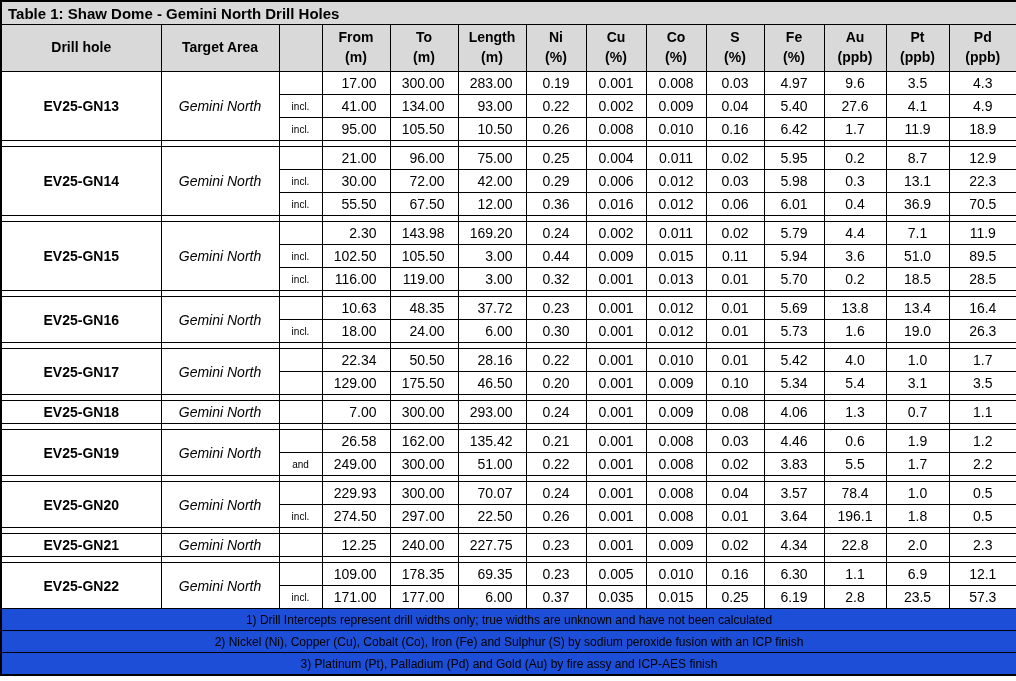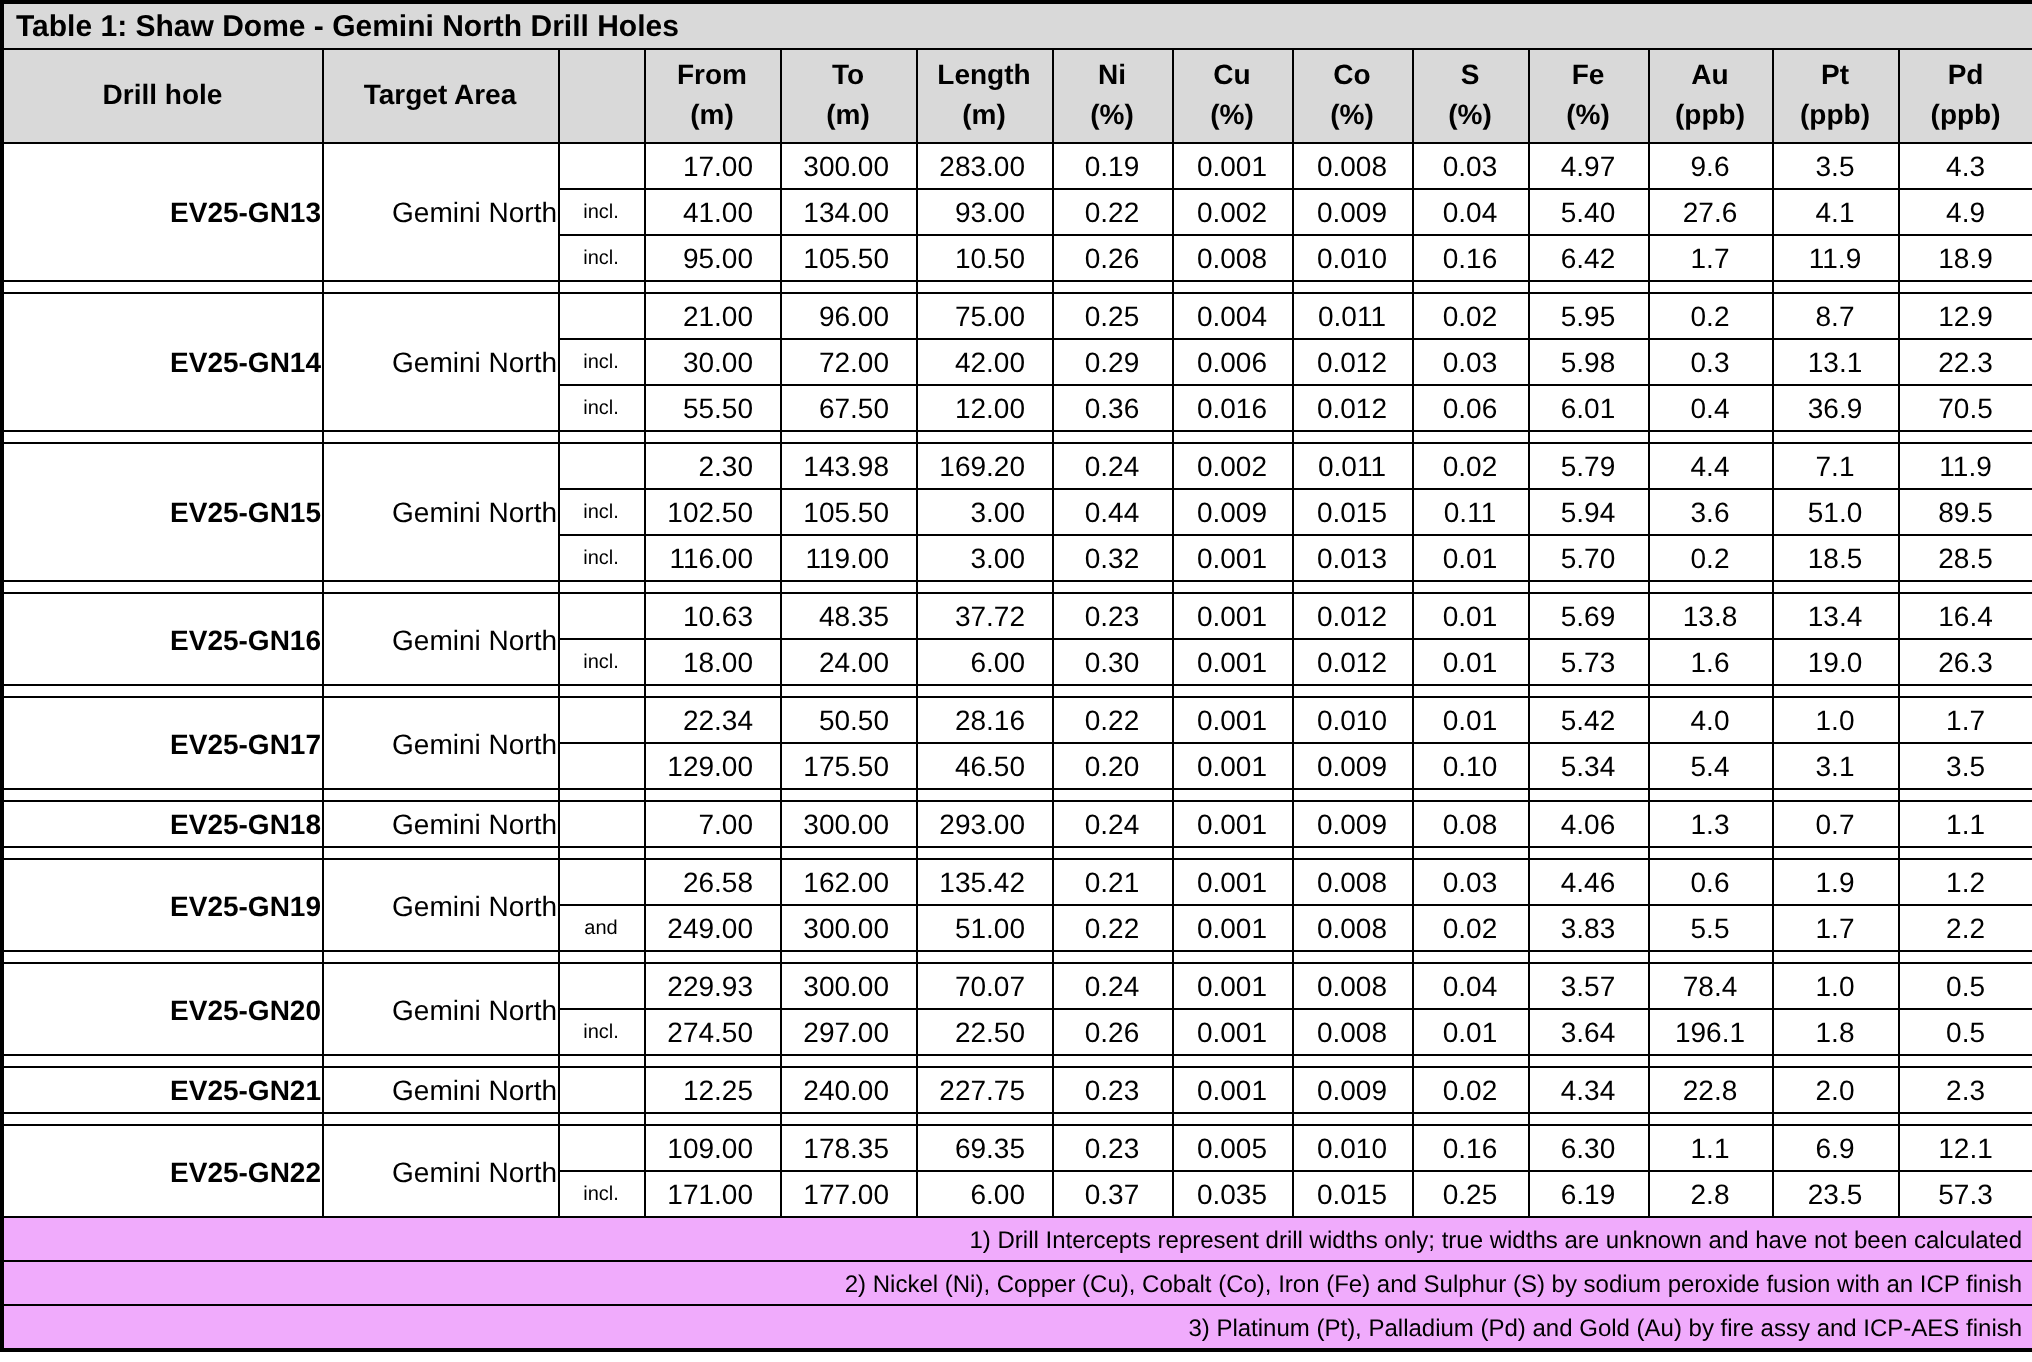--- a/index.html
+++ b/index.html
@@ -28,32 +28,32 @@
   }
   tr.header-row th {
     background: #d9d9d9;
     font-size: 14px;
     font-weight: bold;
     text-align: center;
     height: 46px;
     line-height: 1.4;
   }
   tbody td { font-size: 14px; height: 22px; background: #ffffff; }
-  td.drill { font-weight: bold; text-align: right; }
-  td.area  { text-align: right; }
+  td.drill { font-weight: bold; text-align: center; }
+  td.area  { text-align: center; font-style: italic; }
   td.qual  { text-align: center; font-size: 10px; }
   td.num   { text-align: right; padding-right: 13px; }
   td.chem  { text-align: center; }
   tr.spacer td { height: 5px; }
   tfoot td.foot {
     font-size: 12px;
-    text-align: right;
+    text-align: center;
     padding: 3px 5px;
     height: 15px;
-    background: #f0abfc;
+    background: #1d4ed8;
   }
 </style>
 </head>
 <body>
 
 <div class="page">
   <table class="drill-table">
     <colgroup>
       <col style="width:160px">
         <col style="width:118px">

